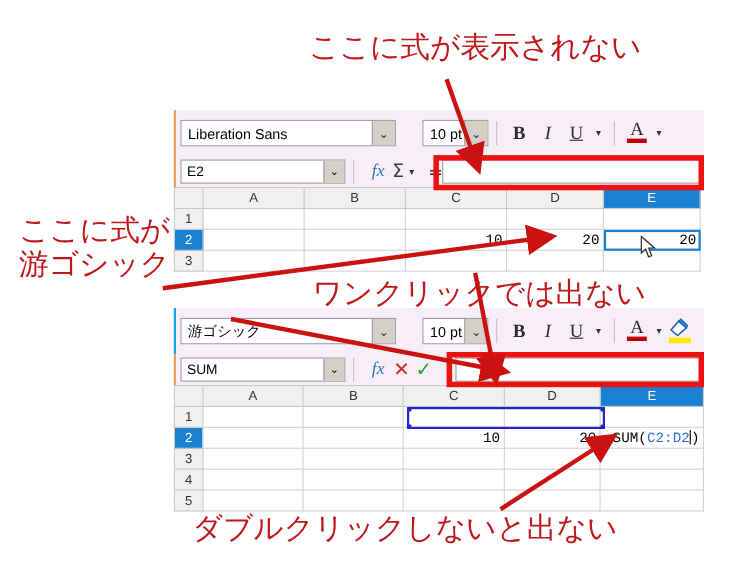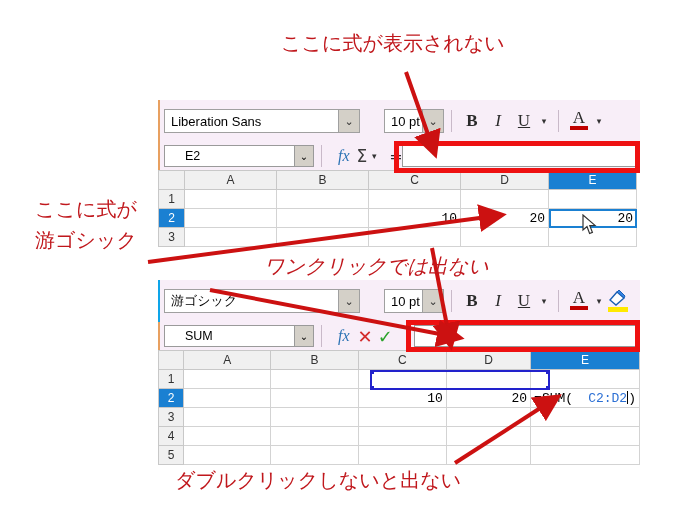--- a/index.html
+++ b/index.html
@@ -13,29 +13,29 @@
     font-family: "Liberation Sans", sans-serif;
     position: relative;
     overflow: hidden;
   }
 
   
   .annot {
     position: absolute;
     color: #c0171c;
     font-family: "DejaVu Sans", "Liberation Sans", sans-serif;
-    font-size: 20px;
+    font-size: 27px;
     line-height: 31px;
     white-space: pre;
     font-weight: 400;
     letter-spacing: 0px;
   }
   #annot-top   { left: 281px; top: 28px; }
   #annot-left  { left: 6px;  top: 194px; text-align: center; width: 160px;}
-  #annot-mid   { left: 264px; top: 251px; font-style: italic; }
+  #annot-mid   { left: 284px; top: 251px; }
   #annot-bot   { left: 175px; top: 465px; }
 
   
   .arrow-svg { position: absolute; left: 0; top: 0; width: 680px; height: 510px; pointer-events: none; }
 
   
   .panel {
     position: absolute;
     left: 158px;
     background: #ffffff;
@@ -105,21 +105,21 @@
     align-items: center;
     padding-left: 4px;
     box-sizing: border-box;
     border-left: 2px solid #e8a060;
   }
   .namebox {
     width: 150px; height: 22px; background:#fff; border:1px solid #9a9a9a;
     box-sizing:border-box; display:flex; align-items:center; position:relative;
     font-size: 12.5px; color:#000;
   }
-  .namebox .txt { padding-left: 20px; text-align: right; }
+  .namebox .txt { padding-left: 5px; text-align: right; }
   .namebox .dd { position:absolute; right:0; top:0; bottom:0; width:18px; background:#d4d0c8;
     border-left:1px solid #9a9a9a; display:flex; align-items:center; justify-content:center; font-size:10px;}
 
   .fx {
     font-family: "Liberation Serif", serif; font-style: italic;
     color: #2e74b5; font-size: 16px; margin-left: 9px;
   }
   .sigma { font-family:"DejaVu Sans", sans-serif; font-size:17px; color:#3a3a3a; margin-left:7px;}
   .xmark { color:#d42c2c; font-size:18px; margin-left:8px; font-family:"DejaVu Sans",sans-serif;}
   .check { color:#2aa22a; font-size:18px; margin-left:5px; font-family:"DejaVu Sans",sans-serif;}
@@ -163,21 +163,21 @@
     color: #333;
     box-sizing: border-box;
   }
   th.colhdr.sel { background: #1a80d2; color: #fff; }
   th.rowhdr { width: 26px; }
   th.rowhdr.sel { background: #1a80d2; color:#fff; }
   th.corner { width: 26px; background:#f0f0f0; }
   td.num { text-align: right; }
   td.selcell { outline: 2px solid #1a80d2; outline-offset: -2px; }
   td.editcell { text-align: left; color:#000; position: relative; overflow: visible; }
-  .refblue { color: #2b6fd4; margin-left: 15px; }
+  .refblue { color: #2b6fd4; }
   .caretline { display:inline-block; width:1px; height:13px; background:#000; vertical-align:-2px; }
 
   
   .rangebox {
     position: absolute;
     border: 2px solid #2222cc;
     box-sizing: border-box;
     pointer-events: none;
   }
   .rangebox .hnd { position:absolute; width:4px; height:4px; background:#2222cc;}

